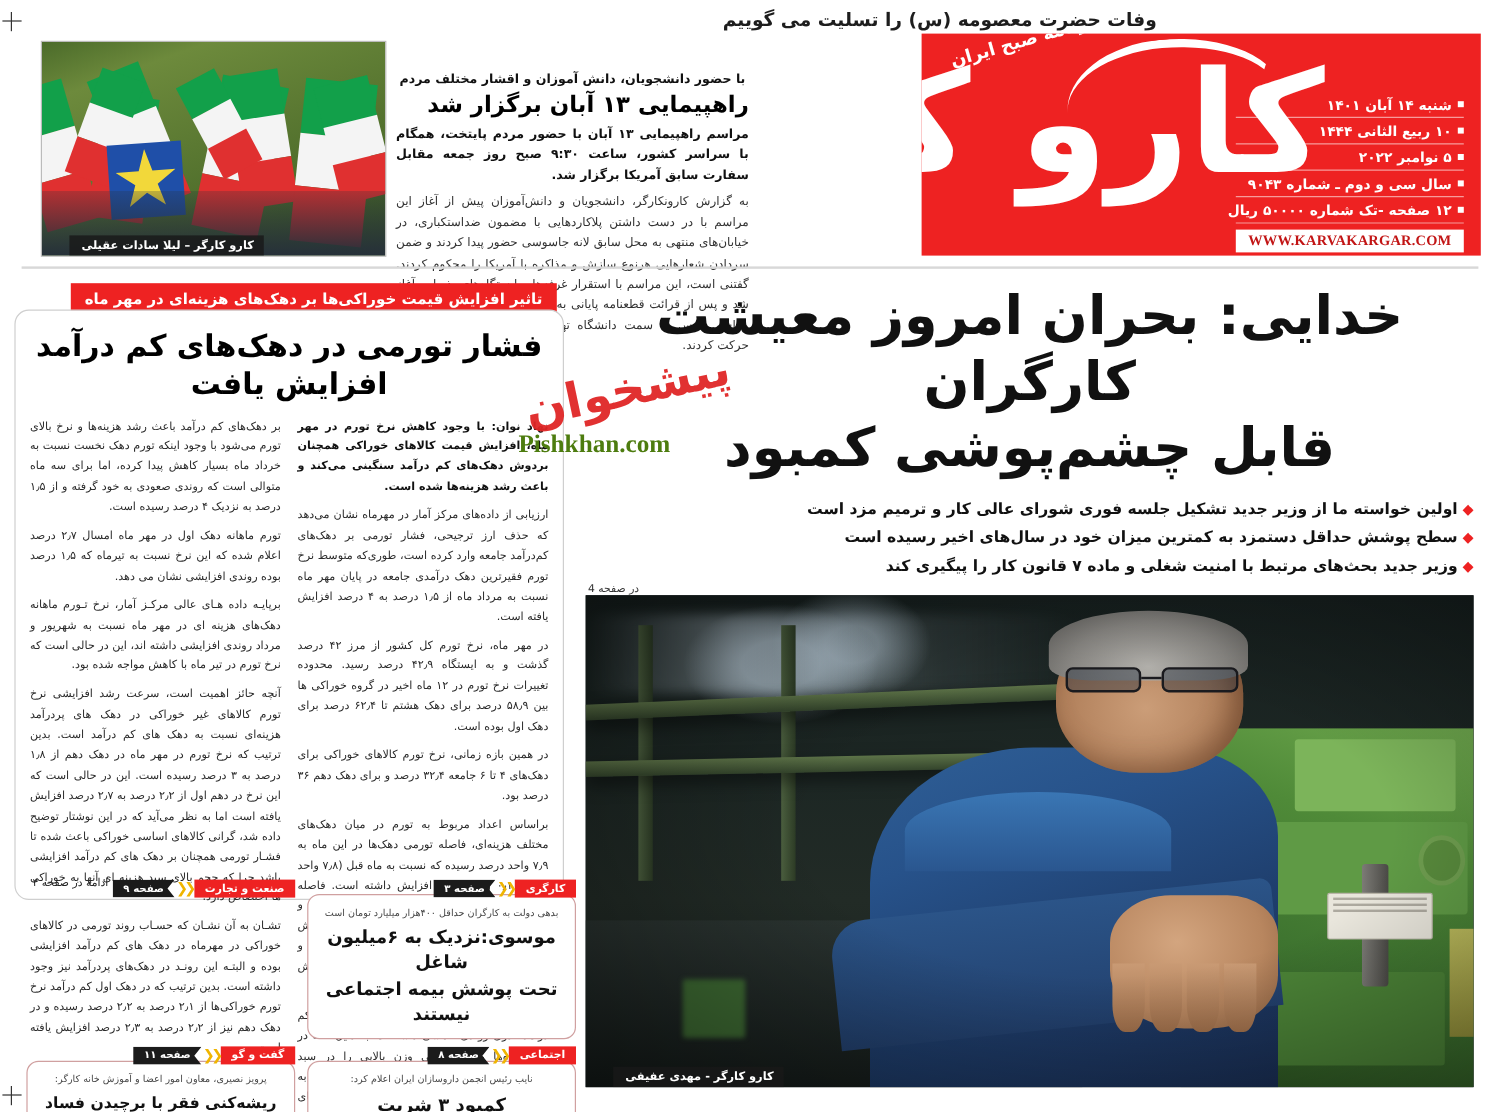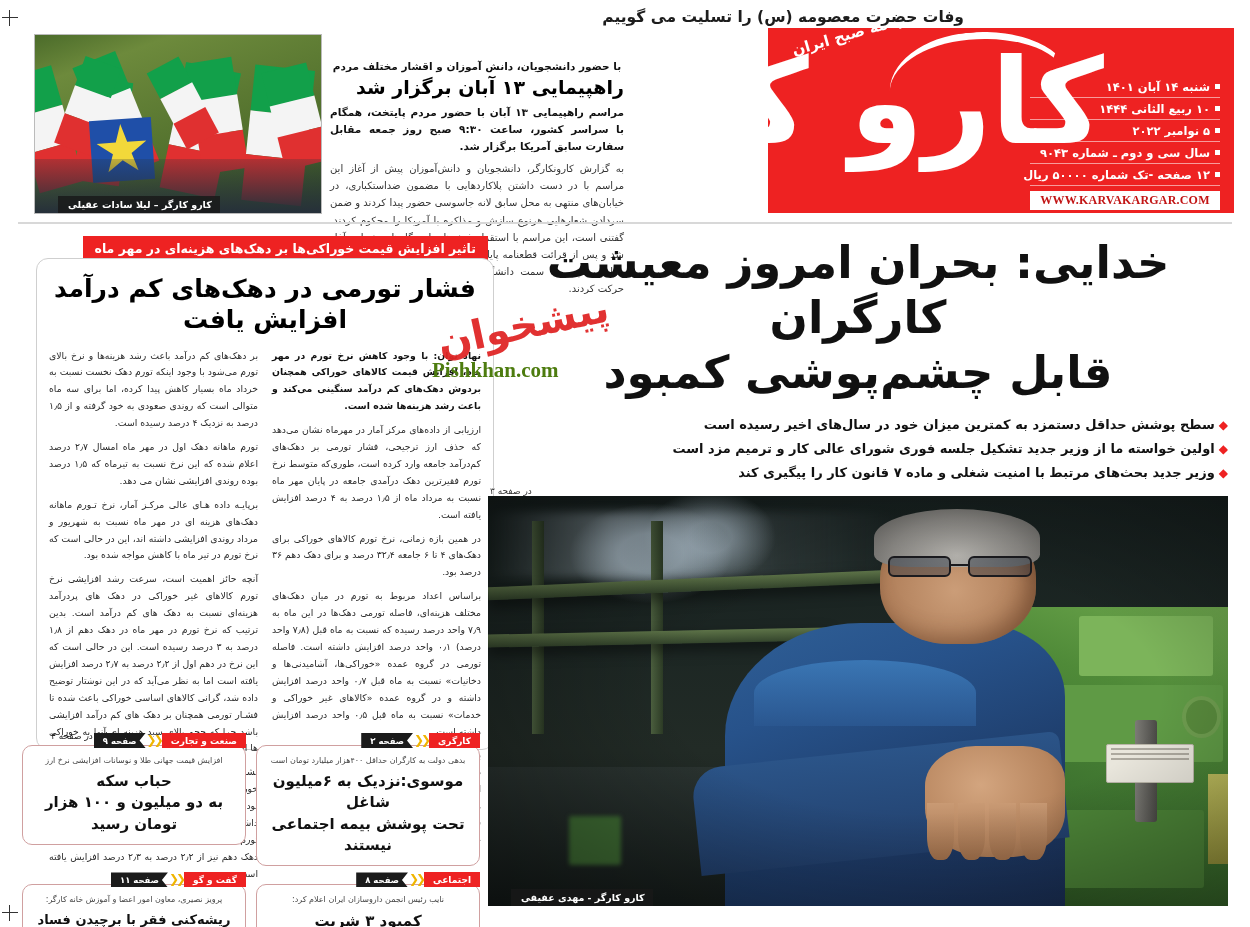--- a/index.html
+++ b/index.html
@@ -123,21 +123,21 @@
     font-size:10px; color:#333; line-height:1.72; text-align:justify;
   }
 
   
   .hdr-rule {
     position:absolute; left:18px; right:18px; top:222px; height:2px;
     background:#d8d8d8;
   }
 
   
-  .leftcol { position:absolute; left:36px; top:236px; width:458px; }
+  .leftcol { position:absolute; left:12px; top:236px; width:458px; }
   .ribbon {
     position:relative; background:#ee2222; color:#fff;
     font-size:12.5px; font-weight:bold; direction:rtl;
     padding:5px 12px 6px 12px; display:inline-block;
     margin-right:6px; white-space:nowrap;
   }
   .ribbon-wrap { text-align:right; padding-right:0; }
   .lbox {
     border:1px solid #cfcfcf; border-radius:12px;
     margin-top:-4px; padding:14px 12px 10px 12px; background:#fff;
@@ -465,20 +465,21 @@
   <div class="leftcol">
     <div class="ribbon-wrap">
       <div class="ribbon">تاثیر افزایش قیمت خوراکی‌ها بر دهک‌های هزینه‌ای در مهر ماه</div>
     </div>
     <div class="lbox">
       <div class="lhead">فشار تورمی در دهک‌های کم درآمد افزایش یافت</div>
       <div class="cols2">
         <div class="col">
           <p class="lead">نهاد نوان: با وجود کاهش نرخ تورم در مهر ماه، افزایش قیمت کالاهای خوراکی همچنان بردوش دهک‌های کم درآمد سنگینی می‌کند و باعث رشد هزینه‌ها شده است.</p>
           <p>ارزیابی از داده‌های مرکز آمار در مهرماه نشان می‌دهد که حذف ارز ترجیحی، فشار تورمی بر دهک‌های کم‌درآمد جامعه وارد کرده است، طوری‌که متوسط نرخ تورم فقیرترین دهک درآمدی جامعه در پایان مهر ماه نسبت به مرداد ماه از ۱٫۵ درصد به ۴ درصد افزایش یافته است.</p>
+          <p>در مهر ماه، نرخ تورم کل کشور از مرز ۴۲ درصد گذشت و به ایستگاه ۴۲٫۹ درصد رسید. محدوده تغییرات نرخ تورم در ۱۲ ماه اخیر در گروه خوراکی ها بین ۵۸٫۹ درصد برای دهک هشتم تا ۶۲٫۴ درصد برای دهک اول بوده است.</p>
           <p>در همین بازه زمانی، نرخ تورم کالاهای خوراکی برای دهک‌های ۴ تا ۶ جامعه ۳۲٫۴ درصد و برای دهک دهم ۳۶ درصد بود.</p>
           <p>براساس اعداد مربوط به تورم در میان دهک‌های مختلف هزینه‌ای، فاصله تورمی دهک‌ها در این ماه به ۷٫۹ واحد درصد رسیده که نسبت به ماه قبل (۷٫۸ واحد درصد) ۰٫۱ واحد درصد افزایش داشته است. فاصله تورمی در گروه عمده «خوراکی‌ها، آشامیدنی‌ها و دخانیات» نسبت به ماه قبل ۰٫۷ واحد درصد افزایش داشته و در گروه عمده «کالاهای غیر خوراکی و خدمات» نسبت به ماه قبل ۰٫۵ واحد درصد افزایش داشته است.</p>
           <p>بر این اساس، اگر چه فشار تورمی در دهک‌های کم درآمد قدری روندی کاهشی داشته اما به دلیل آنکه در این گروه‌ها مواد خوراکی وزن بالایی را در سبد هزینه‌ای به خود اختصاص می‌دهند همچنان مبتلا به فشار تورمی هستند، بنابراین افزایش قیمت کالاهای خوراکی همچنان</p>
         </div>
         <div class="col">
           <p>بر دهک‌های کم درآمد باعث رشد هزینه‌ها و نرخ بالای تورم می‌شود با وجود اینکه تورم دهک نخست نسبت به خرداد ماه بسیار کاهش پیدا کرده، اما برای سه ماه متوالی است که روندی صعودی به خود گرفته و از ۱٫۵ درصد به نزدیک ۴ درصد رسیده است.</p>
           <p>تورم ماهانه دهک اول در مهر ماه امسال ۲٫۷ درصد اعلام شده که این نرخ نسبت به تیرماه که ۱٫۵ درصد بوده روندی افزایشی نشان می دهد.</p>
           <p>برپایـه داده هـای عالی مرکـز آمار، نرخ تـورم ماهانه دهک‌های هزینه ای در مهر ماه نسبت به شهریور و مرداد روندی افزایشی داشته اند، این در حالی است که نرخ تورم در تیر ماه با کاهش مواجه شده بود.</p>
           <p>آنچه حائز اهمیت است، سرعت رشد افزایشی نرخ تورم کالاهای غیر خوراکی در دهک های پردرآمد هزینه‌ای نسبت به دهک های کم درآمد است. بدین ترتیب که نرخ تورم در مهر ماه در دهک دهم از ۱٫۸ درصد به ۳ درصد رسیده است. این در حالی است که این نرخ در دهم اول از ۲٫۲ درصد به ۲٫۷ درصد افزایش یافته است اما به نظر می‌آید که در این نوشتار توضیح داده شد، گرانی کالاهای اساسی خوراکی باعث شده تا فشـار تورمی همچنان بر دهک های کم درآمد افزایشی باشد چرا که حجم بالای سبد هزینه ای آنها به خوراکی ها اختصاص دارد.</p>
           <p>تشـان به آن نشـان که حسـاب روند تورمی در کالاهای خوراکی در مهرماه در دهک های کم درآمد افزایشی بوده و البتـه این رونـد در دهک‌های پردرآمد نیز وجود داشته است. بدین ترتیب که در دهک اول کم درآمد نرخ تورم خوراکی‌ها از ۲٫۱ درصد به ۲٫۲ درصد رسیده و در دهک دهم نیز از ۲٫۲ درصد به ۲٫۳ درصد افزایش یافته است.</p>
@@ -488,30 +489,30 @@
     </div>
   </div>
 
   <div class="rightcol">
     <div class="mainhead">
       <span>خدایی: بحران امروز معیشت کارگران</span>
       <span class="l2">قابل چشم‌پوشی کمبود</span>
     </div>
     <div class="bullets">
       <div class="b">
+        <span class="dia">◆</span><span>اولین خواسته ما از وزیر جدید تشکیل جلسه فوری شورای عالی کار و ترمیم مزد است</span>
+      </div>
+      <div class="b">
         <span class="dia">◆</span><span>سطح پوشش حداقل دستمزد به کمترین میزان خود در سال‌های اخیر رسیده است</span>
-      </div>
-      <div class="b">
-        <span class="dia">◆</span><span>اولین خواسته ما از وزیر جدید تشکیل جلسه فوری شورای عالی کار و ترمیم مزد است</span>
       </div>
       <div class="b">
         <span class="dia">◆</span><span>وزیر جدید بحث‌های مرتبط با امنیت شغلی و ماده ۷ قانون کار را پیگیری کند</span>
       </div>
     </div>
-    <div class="page-ref">در صفحه ۳</div>
+    <div class="page-ref">در صفحه 4</div>
   </div>
 
   <div class="wm">
     <div class="scriptword">پیشخوان</div>
     <div class="dom">Pishkhan.com</div>
   </div>
 
   <div class="photo-worker">
     <div class="pw-bg"></div>
     <div class="pw-beam"></div>
@@ -571,24 +572,20 @@
           <div class="ttitle">موسوی:نزدیک به ۶میلیون شاغل<br>تحت پوشش بیمه اجتماعی نیستند</div>
         </div>
       </div>
 
       <div class="tcell">
         <div class="tlabelbar">
           <div class="tlabel">صنعت و تجارت</div>
           <div class="tchev">❮❮</div>
           <div class="tpage">صفحه ۹</div>
         </div>
-        <div class="tbox">
-          <div class="tkicker">افزایش قیمت جهانی طلا و نوسانات افزایشی نرخ ارز</div>
-          <div class="ttitle">حباب سکه<br>به دو میلیون و ۱۰۰ هزار تومان رسید</div>
-        </div>
       </div>
     </div>
 
     <div class="trow">
       <div class="tcell">
         <div class="tlabelbar">
           <div class="tlabel">اجتماعی</div>
           <div class="tchev">❮❮</div>
           <div class="tpage">صفحه ۸</div>
         </div>

